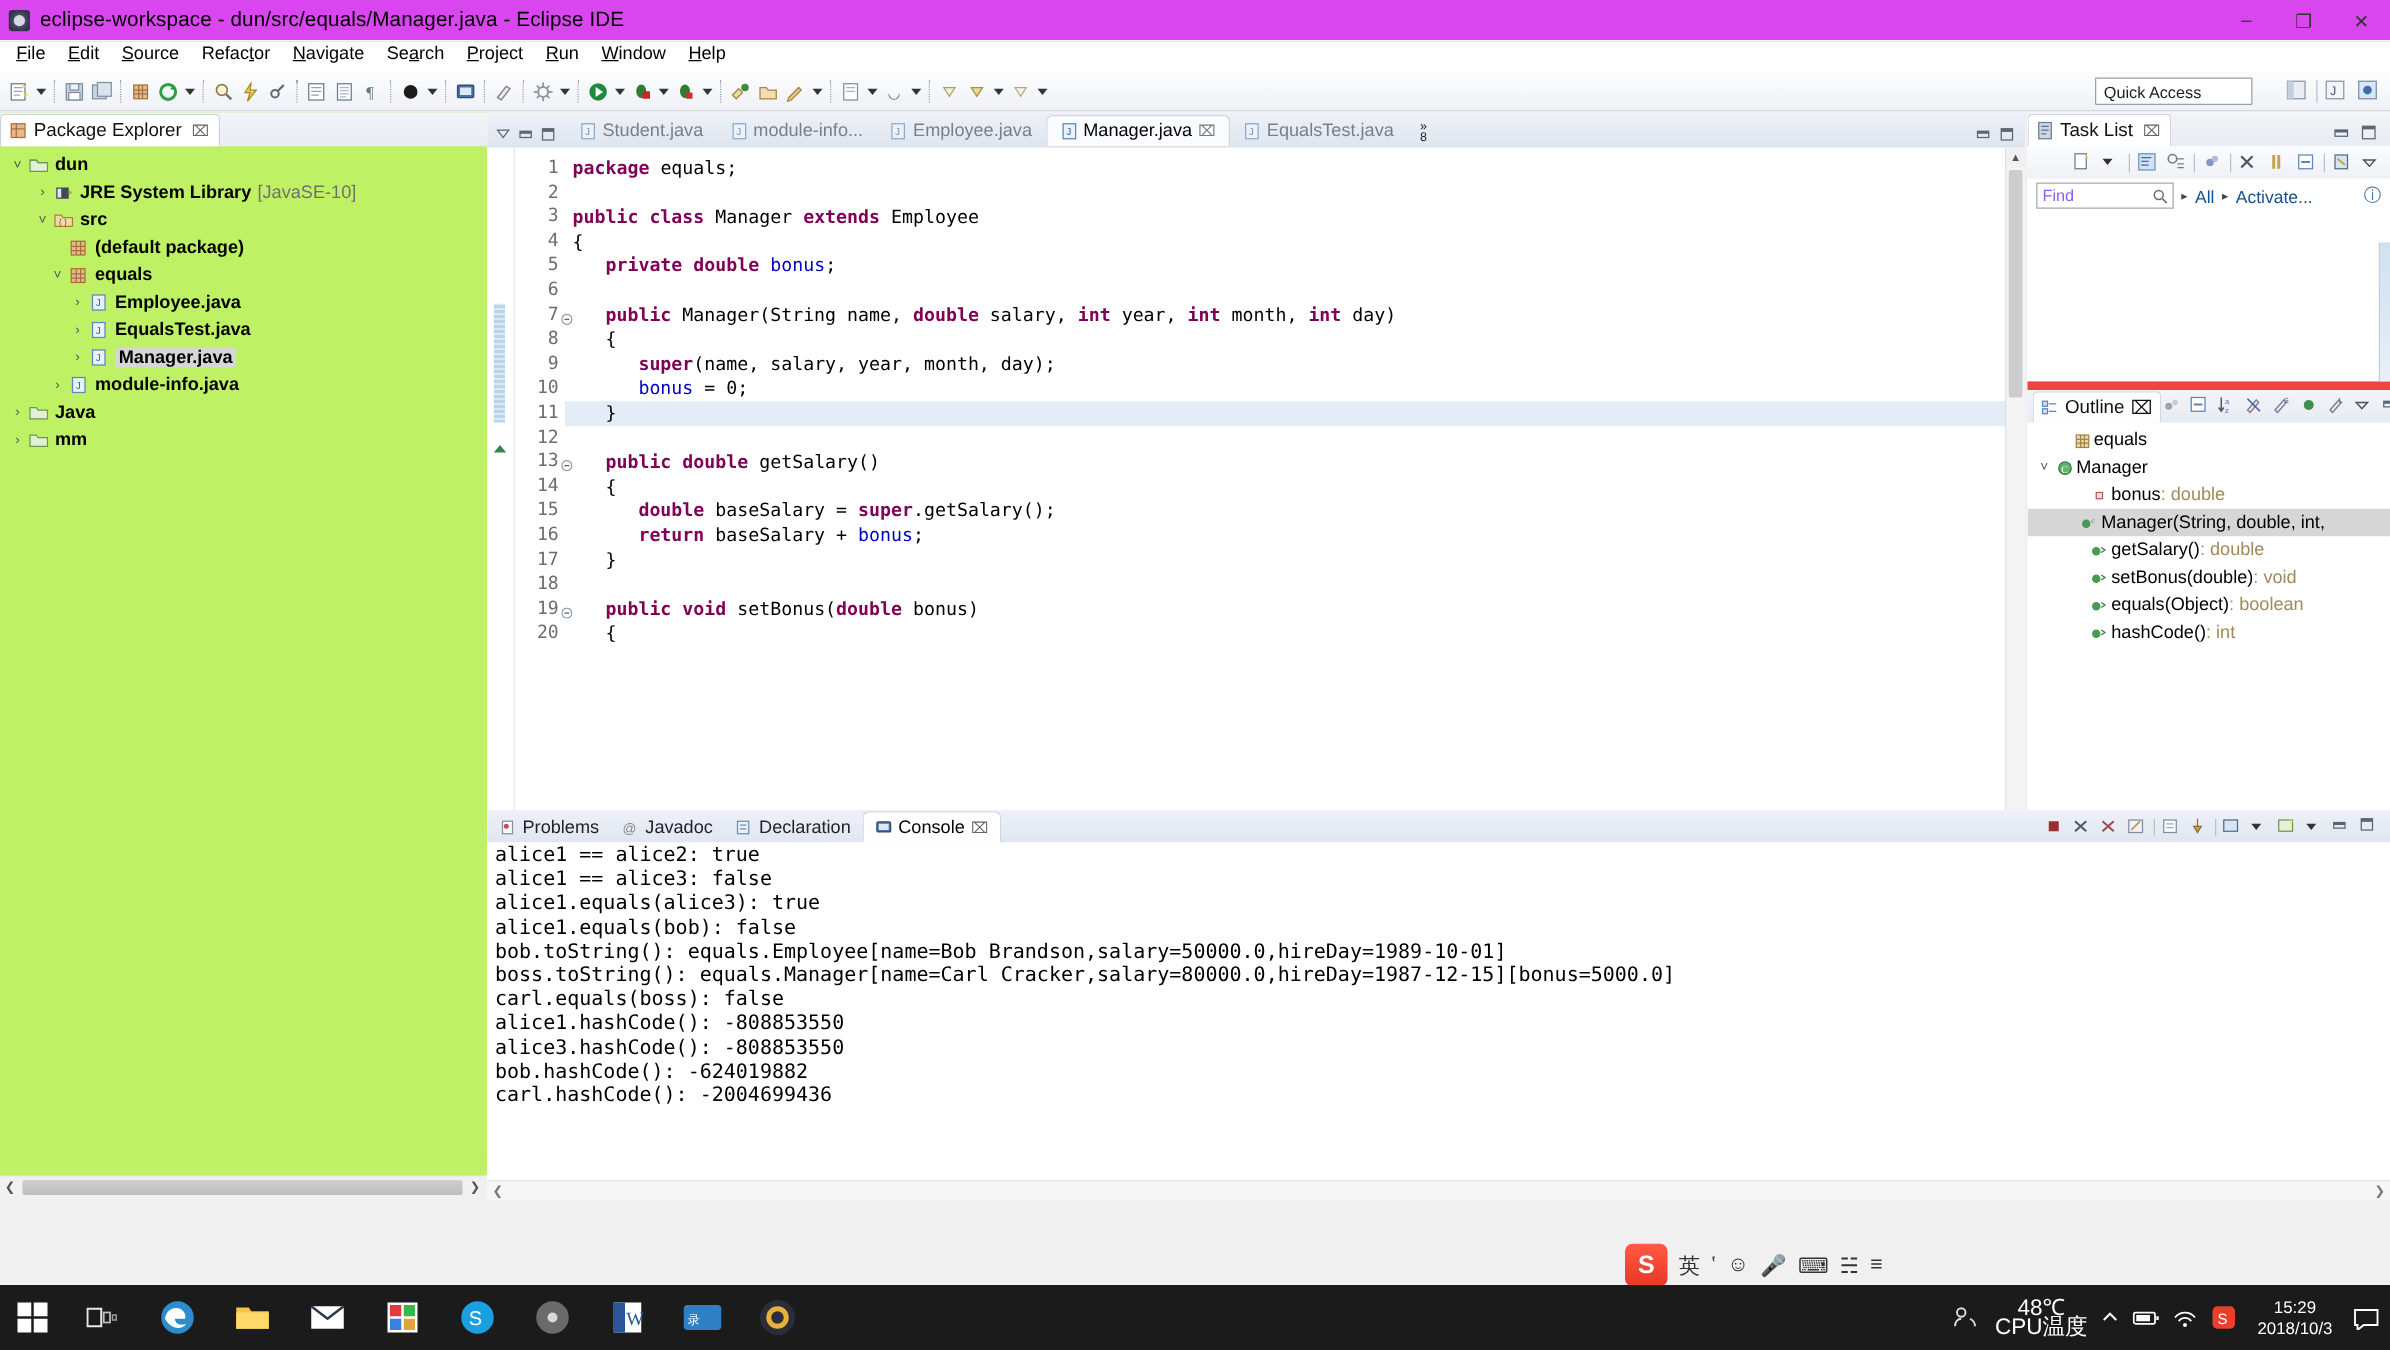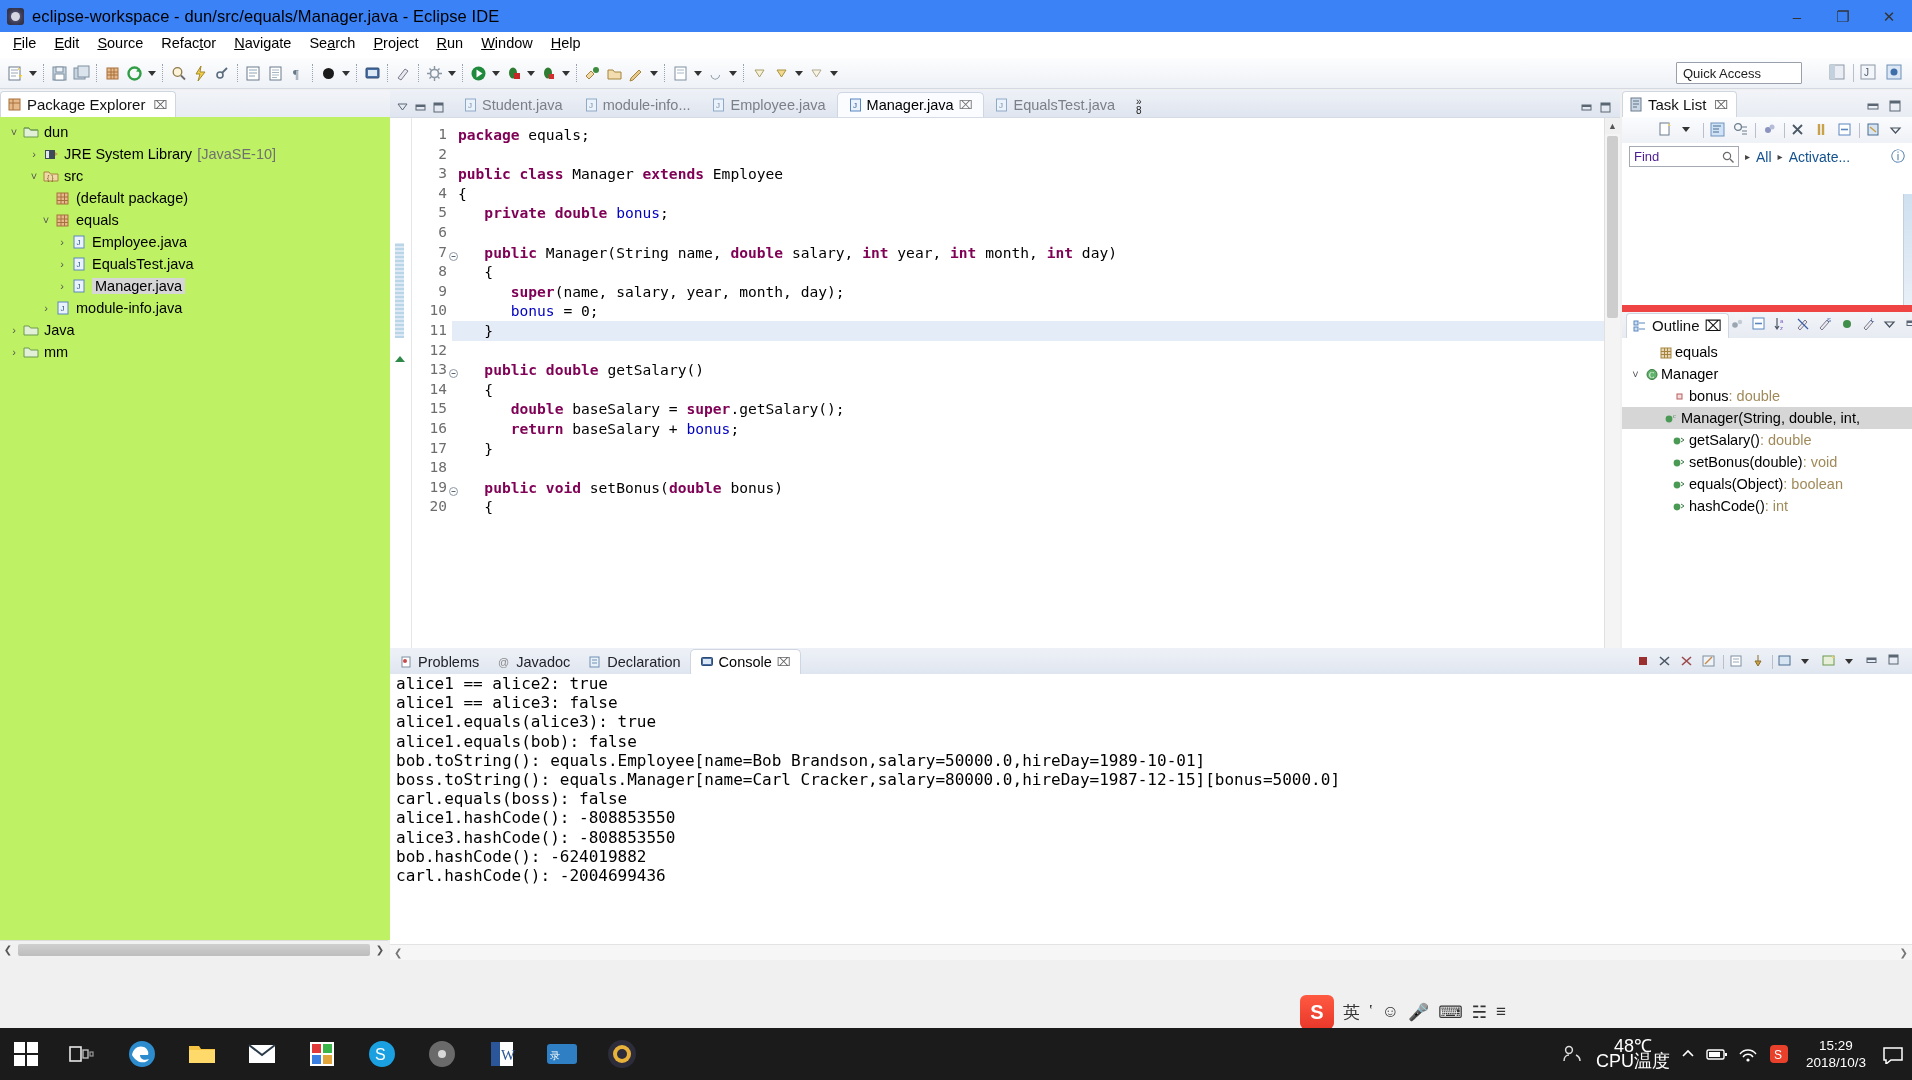--- a/index.html
+++ b/index.html
@@ -7,21 +7,21 @@
     width: 1912px; height: 1080px;
     font-family: "Liberation Sans", sans-serif;
     font-size: 13px;
     background: #ffffff;
     overflow: hidden;
   }
   .app { position: relative; width: 1912px; height: 1080px; background: #f0f0f0; }
 
   
   .titlebar {
-    height: 33px; background: #3b82f6; display: flex; align-items: center;
+    height: 33px; background: #d946ef; display: flex; align-items: center;
     border-bottom: 1px solid #ffffff; position: relative;
   }
   .title-icon {
     width: 17px; height: 17px; margin-left: 7px; margin-right: 8px;
     background: radial-gradient(circle at 50% 50%, #6f6f8f 0%, #3a3a55 60%, #2a2a3a 100%);
     border-radius: 3px; position: relative;
   }
   .title-icon::after {
     content:""; position:absolute; left:4px; top:4px; width:9px; height:9px;
     border-radius:50%; background:#d7d7e4;
@@ -80,21 +80,21 @@
     border: 1px solid #d0d6e0; border-bottom: none; font-size: 15px; color: #111;
   }
   .view-tab .close-x { font-size: 12px; color:#666; margin-left: 3px; }
   .view-tools { margin-left: auto; display: flex; align-items: center; gap: 4px; padding-right: 6px; }
   .vt { width: 18px; height: 18px; }
 
   .tree { flex: 1; overflow: hidden; padding-top: 4px; font-size: 14.5px; }
   .trow { display: flex; align-items: center; height: 22px; padding-right: 6px; white-space: nowrap; }
   .trow .twist { width: 16px; text-align: center; color: #555; font-size: 11px; }
   .trow .ticon { width: 18px; height: 16px; margin-right: 4px; display:flex; align-items:center; justify-content:center; }
-  .trow .tlabel { color: #000; }
+  .trow .tlabel { color: #000; font-weight: bold; }
   .trow .tsub { color: #707070; margin-left: 5px; }
   .trow.selected .tlabel { background: #d6d6d6; padding: 0 3px; }
 
   
   .editor-area {
     position: absolute; left: 390px; top: 0; right: 292px; bottom: 0;
     display: flex; flex-direction: column; background: #fff;
   }
   .editor-tabbar {
     height: 27px; background: linear-gradient(#eef1f7, #dfe5ef);
@@ -143,21 +143,21 @@
   .vscroll .sb-thumb { position: absolute; left: 2px; right: 2px; top: 18px; height: 182px; background: #cdcdcd; border-radius: 2px; }
   .hscroll-ed { height: 16px; background: #f6f6f6; border-top: 1px solid #e3e3e3; display: flex; align-items: center; justify-content: space-between; padding: 0 4px; font-size: 10px; color: #777; }
 
   
   .right-col { position: absolute; right: 0; top: 0; width: 290px; bottom: 0; display: flex; flex-direction: column; background: #f4f6fa; }
   .tasklist { height: 215px; background: #fff; display: flex; flex-direction: column; }
   .tl-toolbar { height: 26px; display: flex; align-items: center; justify-content: flex-end; gap: 5px;
                 padding-right: 6px; background: linear-gradient(#fbfcfe,#eef1f6); }
   .tl-findrow { height: 27px; display: flex; align-items: center; gap: 6px; padding: 0 7px; background:#fff; }
   .findbox { width: 110px; height: 21px; border: 1px solid #a5a9b2; background: #fff; display: flex;
-             align-items: center; justify-content: space-between; padding: 0 4px; font-size: 13px; color: #4c1d95; }
+             align-items: center; justify-content: space-between; padding: 0 4px; font-size: 13px; color: #8b5cf6; }
   .crumb { color: #13528f; font-size: 14px; }
   .crumb-sep { color: #444; font-size: 10px; }
   .tl-body { flex: 1; background: #fff; position: relative; }
 
   .outline { flex: 1; background: #fff; display: flex; flex-direction: column; border-top: 7px solid #ef4444; }
   .outline-tabbar { height: 26px; display: flex; align-items: center; background: linear-gradient(#f2f4f8,#e7ebf2); padding-left: 4px; }
   .ol-title { display:flex; align-items:center; gap:5px; font-size: 15px; color:#111; background:#fff;
               height: 25px; padding: 0 6px; border: 1px solid #d0d6e0; border-bottom: none;
               border-top-left-radius: 4px; border-top-right-radius: 4px; }
   .ol-tools { margin-left: auto; display: flex; align-items: center; gap: 4px; padding-right: 5px; }

